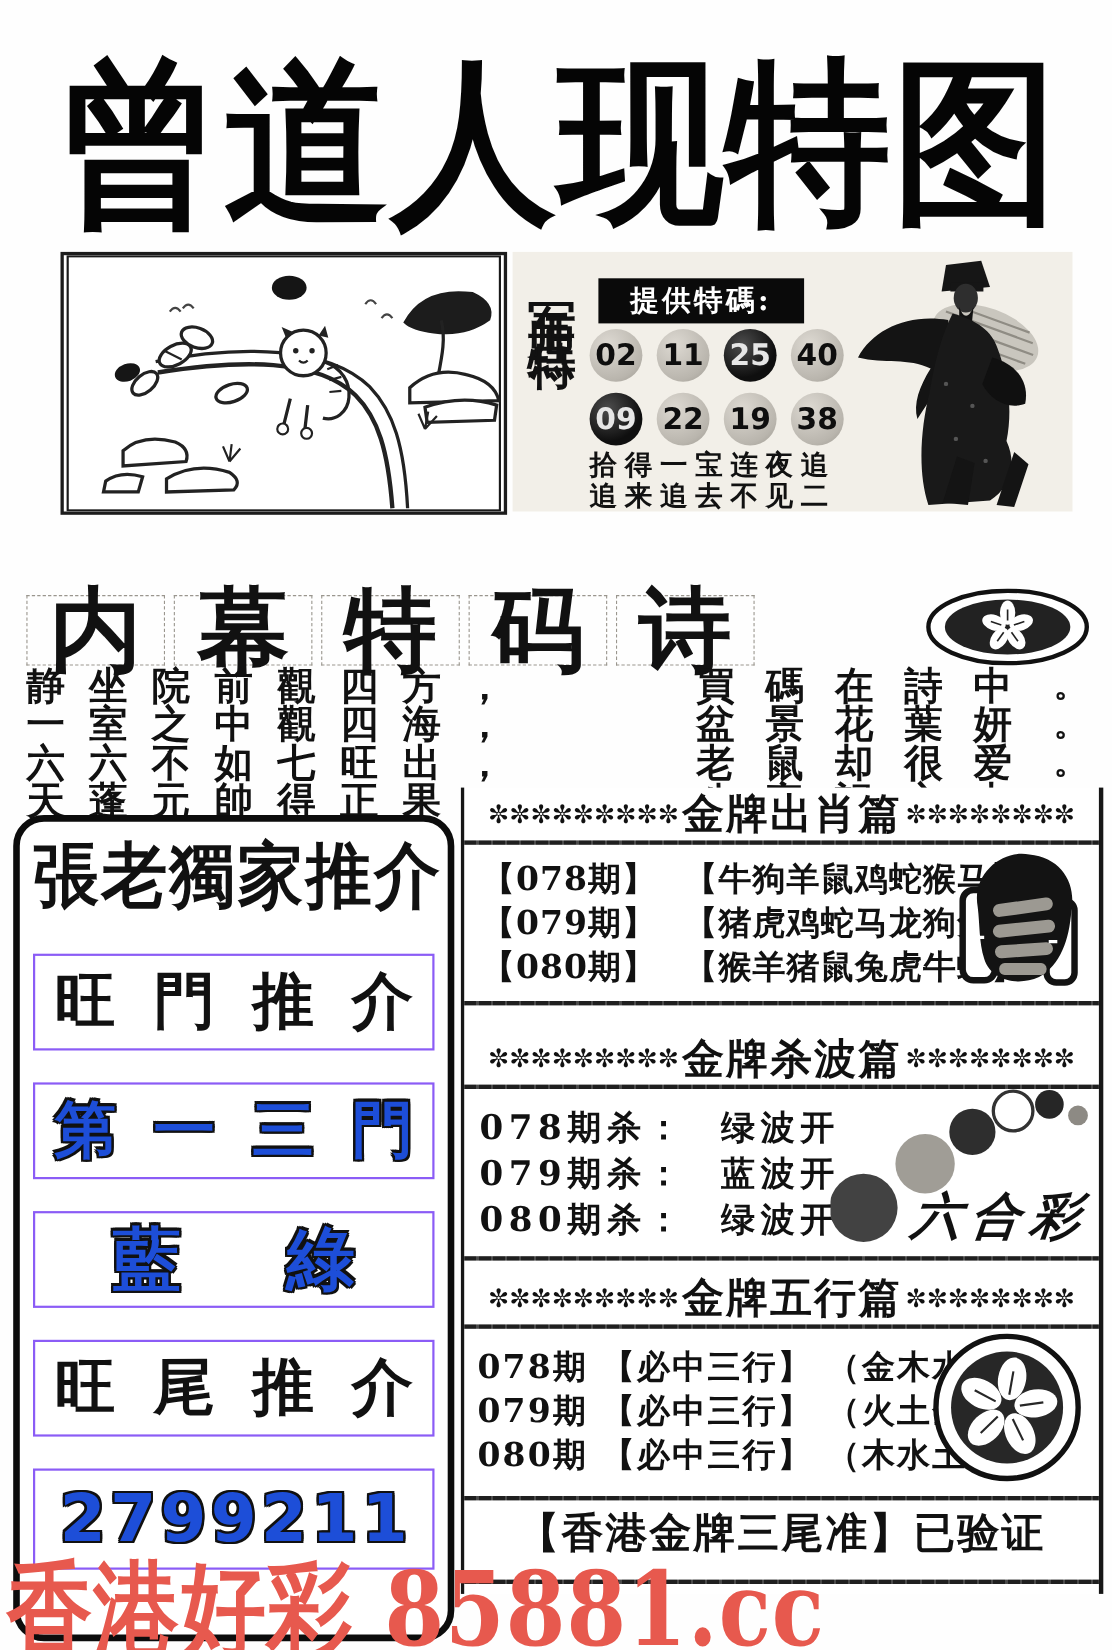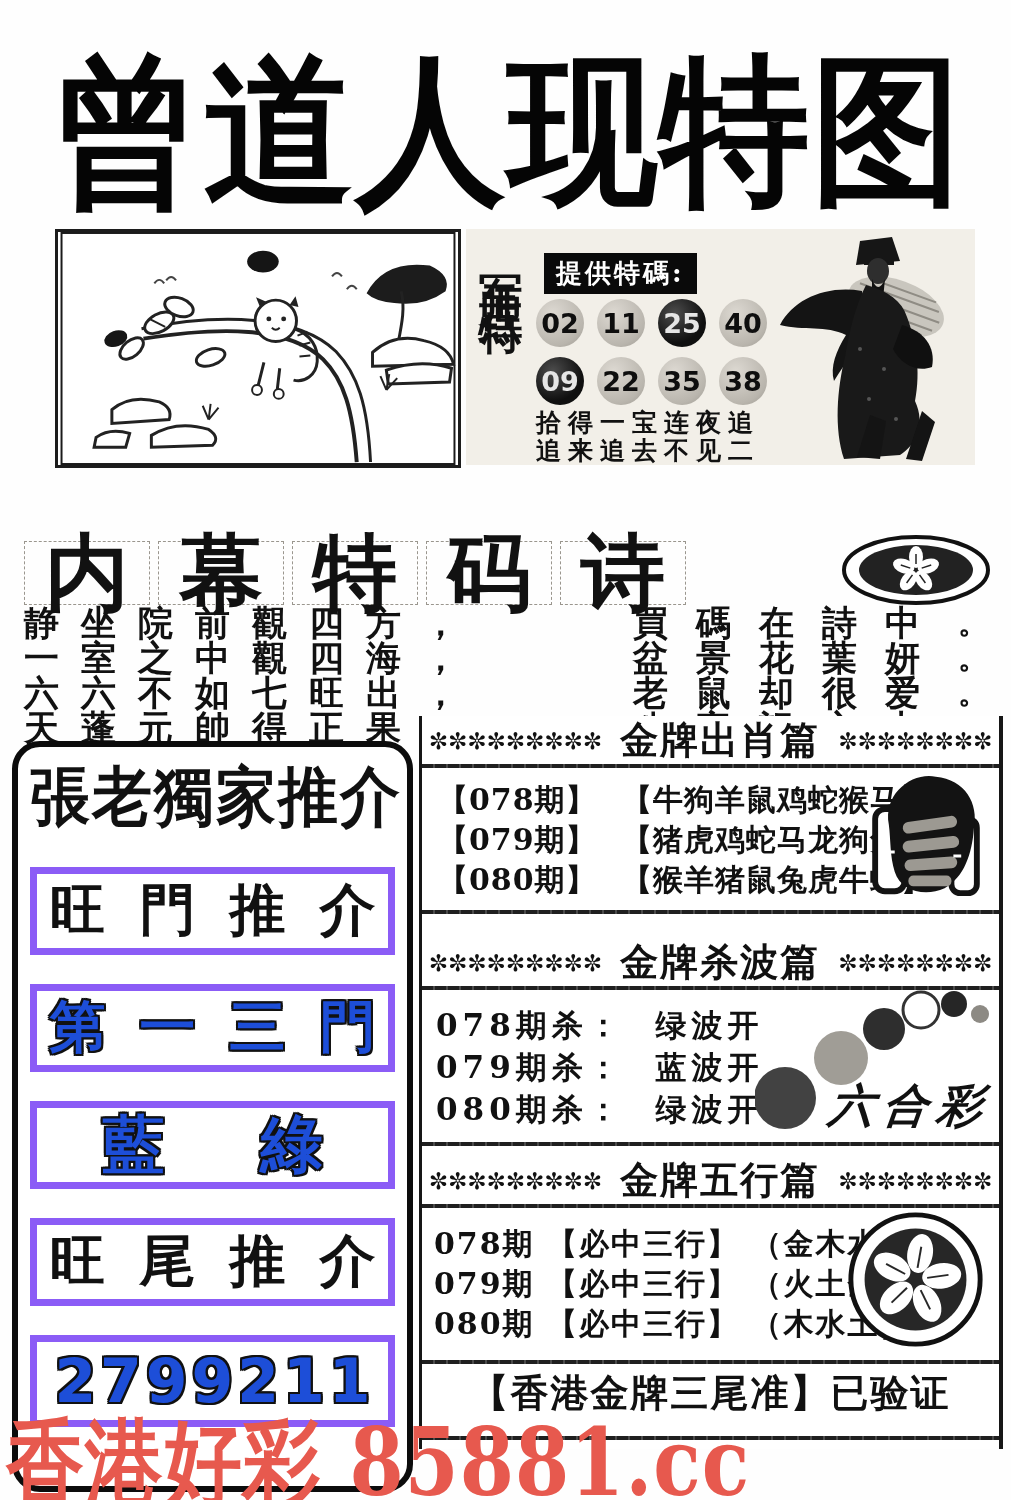--- a/index.html
+++ b/index.html
@@ -21,21 +21,21 @@
   .cartoon-panel svg{ width:100%; height:100%; display:block; }
 
   
   .advisor-panel{ position:absolute; left:466px; top:229px; width:509px; height:236px;
     background:#f2efe8; overflow:hidden; }
   .adv-vert{ position:absolute; left:6px; top:10px; height:230px;
     writing-mode:vertical-rl; text-orientation:upright;
     font-family:"DejaVu Serif", serif; font-weight:900; font-size:44px; letter-spacing:12px; }
   .tip-label{ position:absolute; left:78px; top:24px; background:#0a0a0a; color:#fff;
     font-family:"DejaVu Serif", serif; font-weight:800; font-size:26px;
-    padding:3px 12px; letter-spacing:3px; }
+    padding:3px 29px; letter-spacing:3px; }
   .ball-row{ position:absolute; left:70px; display:flex; gap:13px; }
   .ball-row.r1{ top:70px; } .ball-row.r2{ top:128px; }
   .ball{ width:48px; height:48px; border-radius:50%;
     background:radial-gradient(circle at 35% 30%, #ddd9d2, #b9b5ad 70%, #9b978f);
     color:#0e0e0e; font-family:"DejaVu Sans", sans-serif; font-weight:900; font-size:27px;
     display:flex; align-items:center; justify-content:center; }
   .ball.dark{ background:radial-gradient(circle at 35% 30%, #4d4d4d, #0f0f0f 65%); color:#e6e6e6; }
   .quote{ position:absolute; left:70px; top:180px; font-family:"DejaVu Serif", serif;
     font-weight:900; font-size:25px; letter-spacing:7px; line-height:28px; }
   .advisor-figure{ position:absolute; right:0; top:0; width:212px; height:236px; }
@@ -56,40 +56,40 @@
     background:repeating-linear-gradient(90deg,#111 0 2px,transparent 2px 6px,#111 6px 7px,transparent 7px 11px);
   }
   .barcode::after{ content:""; position:absolute; left:62%; top:-2px; width:90px; height:15px; background:#161616; }
 
   
   .left-box{ position:absolute; left:12px; top:741px; width:401px; height:751px;
     border:6px solid #0c0c0c; border-radius:28px; padding:6px 12px 0; background:#fff; }
   .lbox-header{ text-align:center; font-family:"DejaVu Serif", serif; font-weight:900;
     font-size:60px; letter-spacing:2px; white-space:nowrap; margin:4px 0 20px;
     transform:scaleY(1.08); }
-  .lrow{ border:7px solid #8b5cf6; height:88px; margin-bottom:17px;
+  .lrow{ border:2px solid #8b5cf6; height:88px; margin-bottom:17px;
     display:flex; align-items:center; justify-content:center;
     font-family:"DejaVu Serif", serif; font-weight:900; white-space:nowrap;margin-top:29px; }
   .ls4{ font-size:56px; letter-spacing:34px; text-indent:34px; }
   .ls2{ font-size:62px; letter-spacing:96px; text-indent:96px; }
   .outline{ color:#1d4ed8;
     text-shadow:-2px 0 #111,2px 0 #111,0 -2px #111,0 2px #111,
                 -2px -2px #111,2px 2px #111,-2px 2px #111,2px -2px #111; }
   .lrow--num{ height:92px; margin-bottom:0; font-family:"DejaVu Sans", sans-serif;
     font-weight:900; font-size:60px; letter-spacing:4px; text-indent:4px; }
 
   
   .right-col{ position:absolute; left:419px; top:716px; width:584px; height:733px;
     border-left:3px solid #161616; border-right:4px solid #161616; background:#fff; }
   .sec-h{ height:48px; display:flex; align-items:center; justify-content:center; white-space:nowrap; }
   .sec-h.mt1{ margin-top:24px; } .sec-h.mt2{ margin-top:10px; }
   .stars{ font-family:"DejaVu Sans", sans-serif; font-weight:900; font-size:23px;
     letter-spacing:0; transform:translateY(1px); }
   .sec-title{ font-family:"DejaVu Serif", serif; font-weight:900; font-size:38px;
-    letter-spacing:2px; margin:0 18px; }
+    letter-spacing:2px; margin:0 3px; }
   .rule{ height:4px; background:repeating-linear-gradient(90deg,#1f1f1f 0 11px,#4a4a4a 11px 13px); }
   .rule.last{ margin-top:14px; }
   .sec-body{ position:relative; }
   .sec-body.s1{ height:142px; padding:12px 0 0 16px; }
   .sec-body.s2{ height:152px; padding:14px 0 0 14px; }
   .sec-body.s3{ height:152px; padding:16px 0 0 12px; }
   .zrow{ font-family:"DejaVu Serif", serif; font-weight:800; font-size:30px; line-height:40px; letter-spacing:1px; }
   .zrow .gap{ display:inline-block; width:14px; }
   .wrow{ font-family:"DejaVu Serif", serif; font-weight:800; font-size:31px; line-height:42px; letter-spacing:5px; }
   .wrow .gap{ display:inline-block; width:16px; }
@@ -157,21 +157,21 @@
     <div class="tip-label">提供特碼:</div>
     <div class="ball-row r1">
       <span class="ball">02</span>
       <span class="ball">11</span>
       <span class="ball dark">25</span>
       <span class="ball">40</span>
     </div>
     <div class="ball-row r2">
       <span class="ball dark">09</span>
       <span class="ball">22</span>
-      <span class="ball">35</span>
+      <span class="ball">19</span>
       <span class="ball">38</span>
     </div>
     <div class="quote">
       <div>拾得一宝连夜追</div>
       <div>追来追去不见二</div>
     </div>
     <svg class="advisor-figure" viewBox="0 0 210 236">
       <g transform="rotate(20 132 78)">
         <ellipse cx="132" cy="78" rx="50" ry="27" fill="#c9c6be"></ellipse>
         <path d="M86,78 h92 M90,68 h84 M92,88 h82 M98,60 h70 M100,96 h66" stroke="#8f8c84" stroke-width="2"></path>

